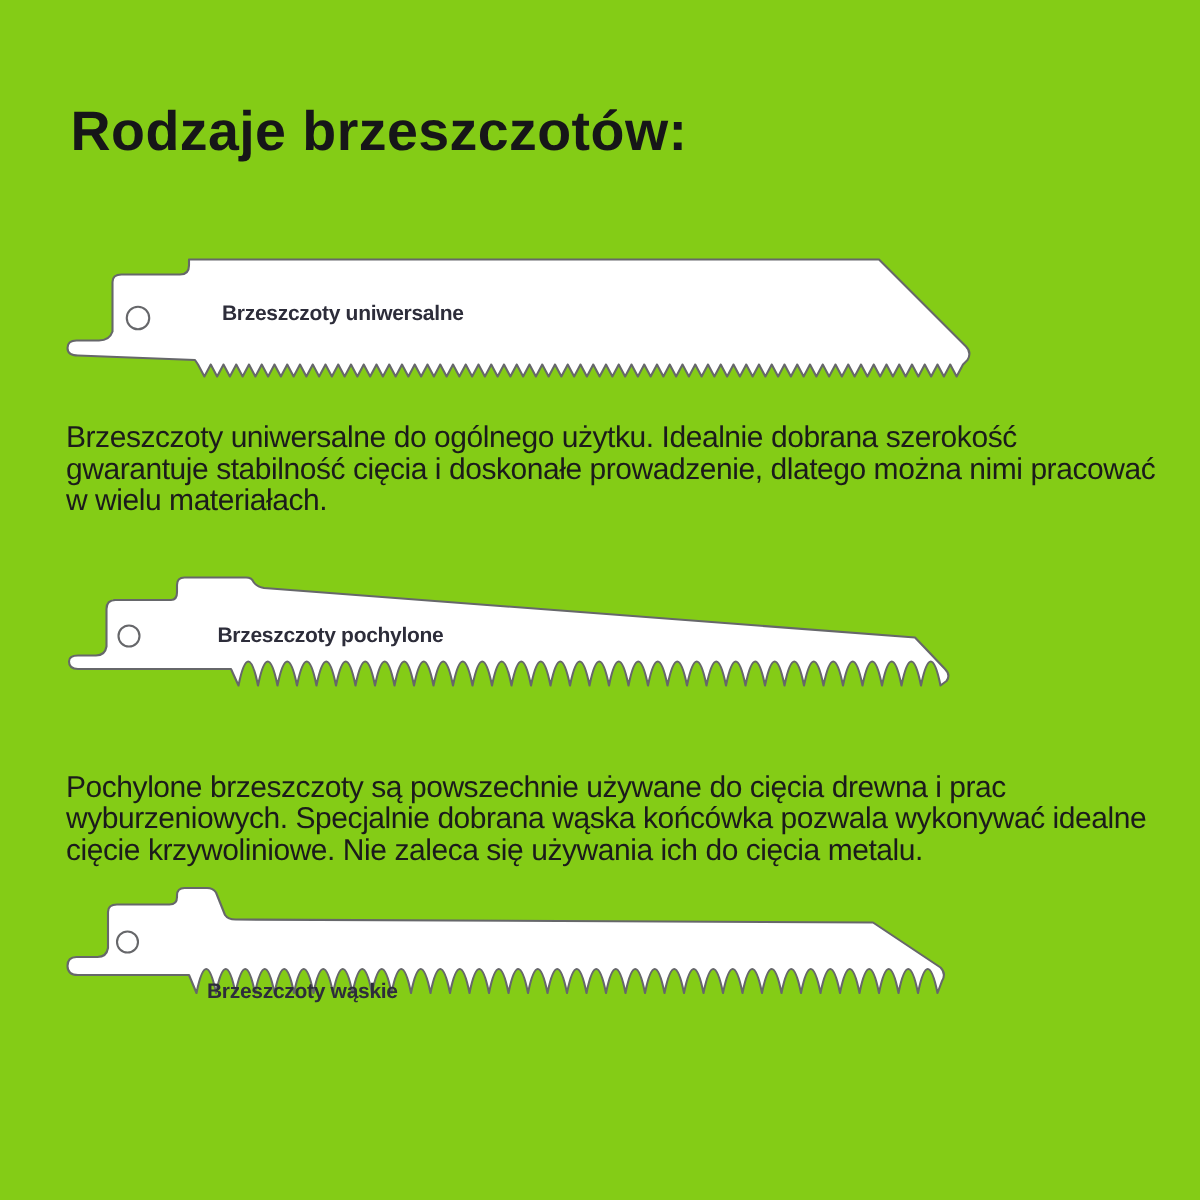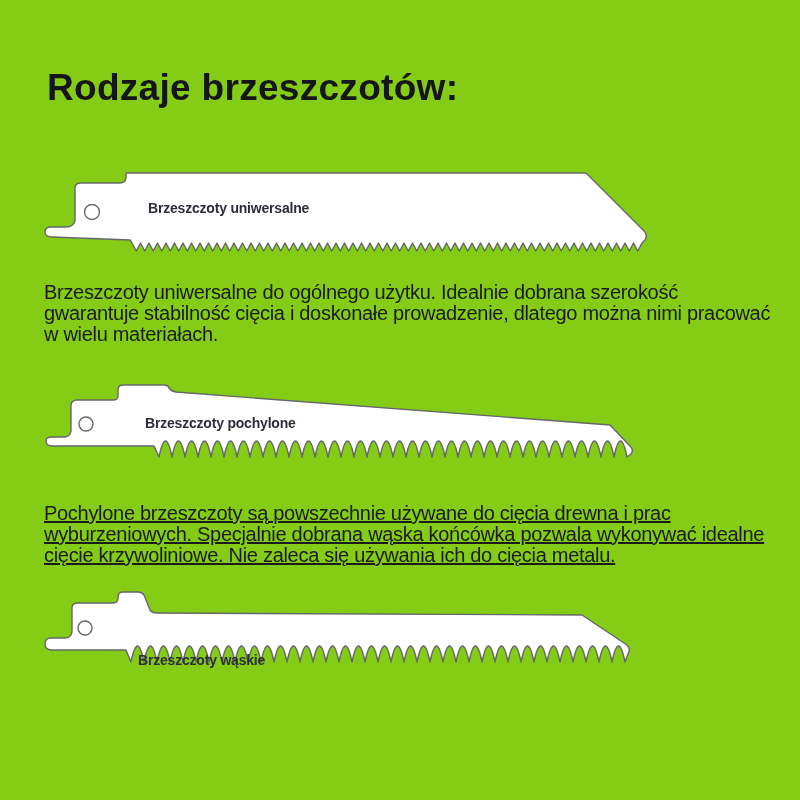--- a/index.html
+++ b/index.html
@@ -22,21 +22,21 @@
     white-space:nowrap;
   }
   #blade-label-1{left:148px;top:200px;}
   #blade-label-2{left:125px;top:415px;margin-left:20px;}
   #blade-label-3{left:138px;top:652px;}
   .blade-desc{
     position:absolute;left:44px;width:732px;
     font-size:20px;letter-spacing:-0.3px;line-height:21px;color:#1b1b1b;margin-top:11px;
   }
   #blade-desc-1{top:271px;}
-  #blade-desc-2{top:492px;text-decoration:underline;}
+  #blade-desc-2{top:504px;}
   #blade-desc-3{top:687px;}
 </style>
 </head>
 <body>
 
 <div class="page">
 
   <div class="page-title">Rodzaje brzeszczotów:</div>
 
   <svg id="blade-svg-1" class="blade-svg" viewBox="0 0 640 110">

